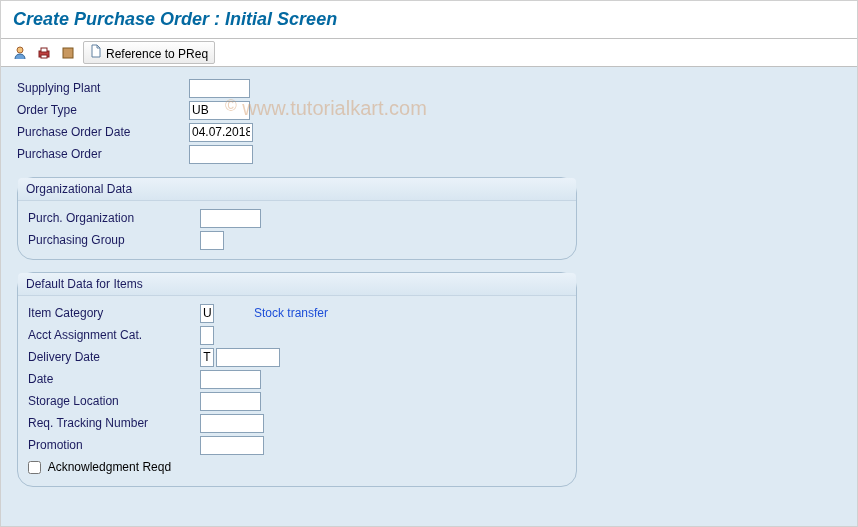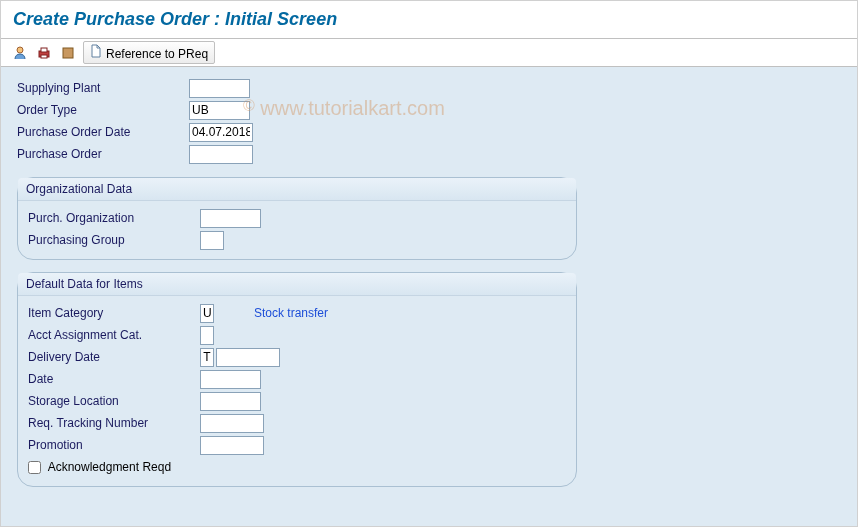--- a/index.html
+++ b/index.html
@@ -101,21 +101,21 @@
       margin-left: 40px;
       color: #1d4ed8;
     }
     .chk-label input {
       margin-right: 4px;
       vertical-align: middle;
     }
     .watermark {
       position: absolute;
       top: 30px;
-      left: 242px;
+      left: 224px;
       font-size: 20px;
       color: rgba(210, 150, 100, 0.45);
       pointer-events: none;
     }
     .watermark .copy {
       font-size: 16px;
       vertical-align: top;
     }
   </style>
 </head>

